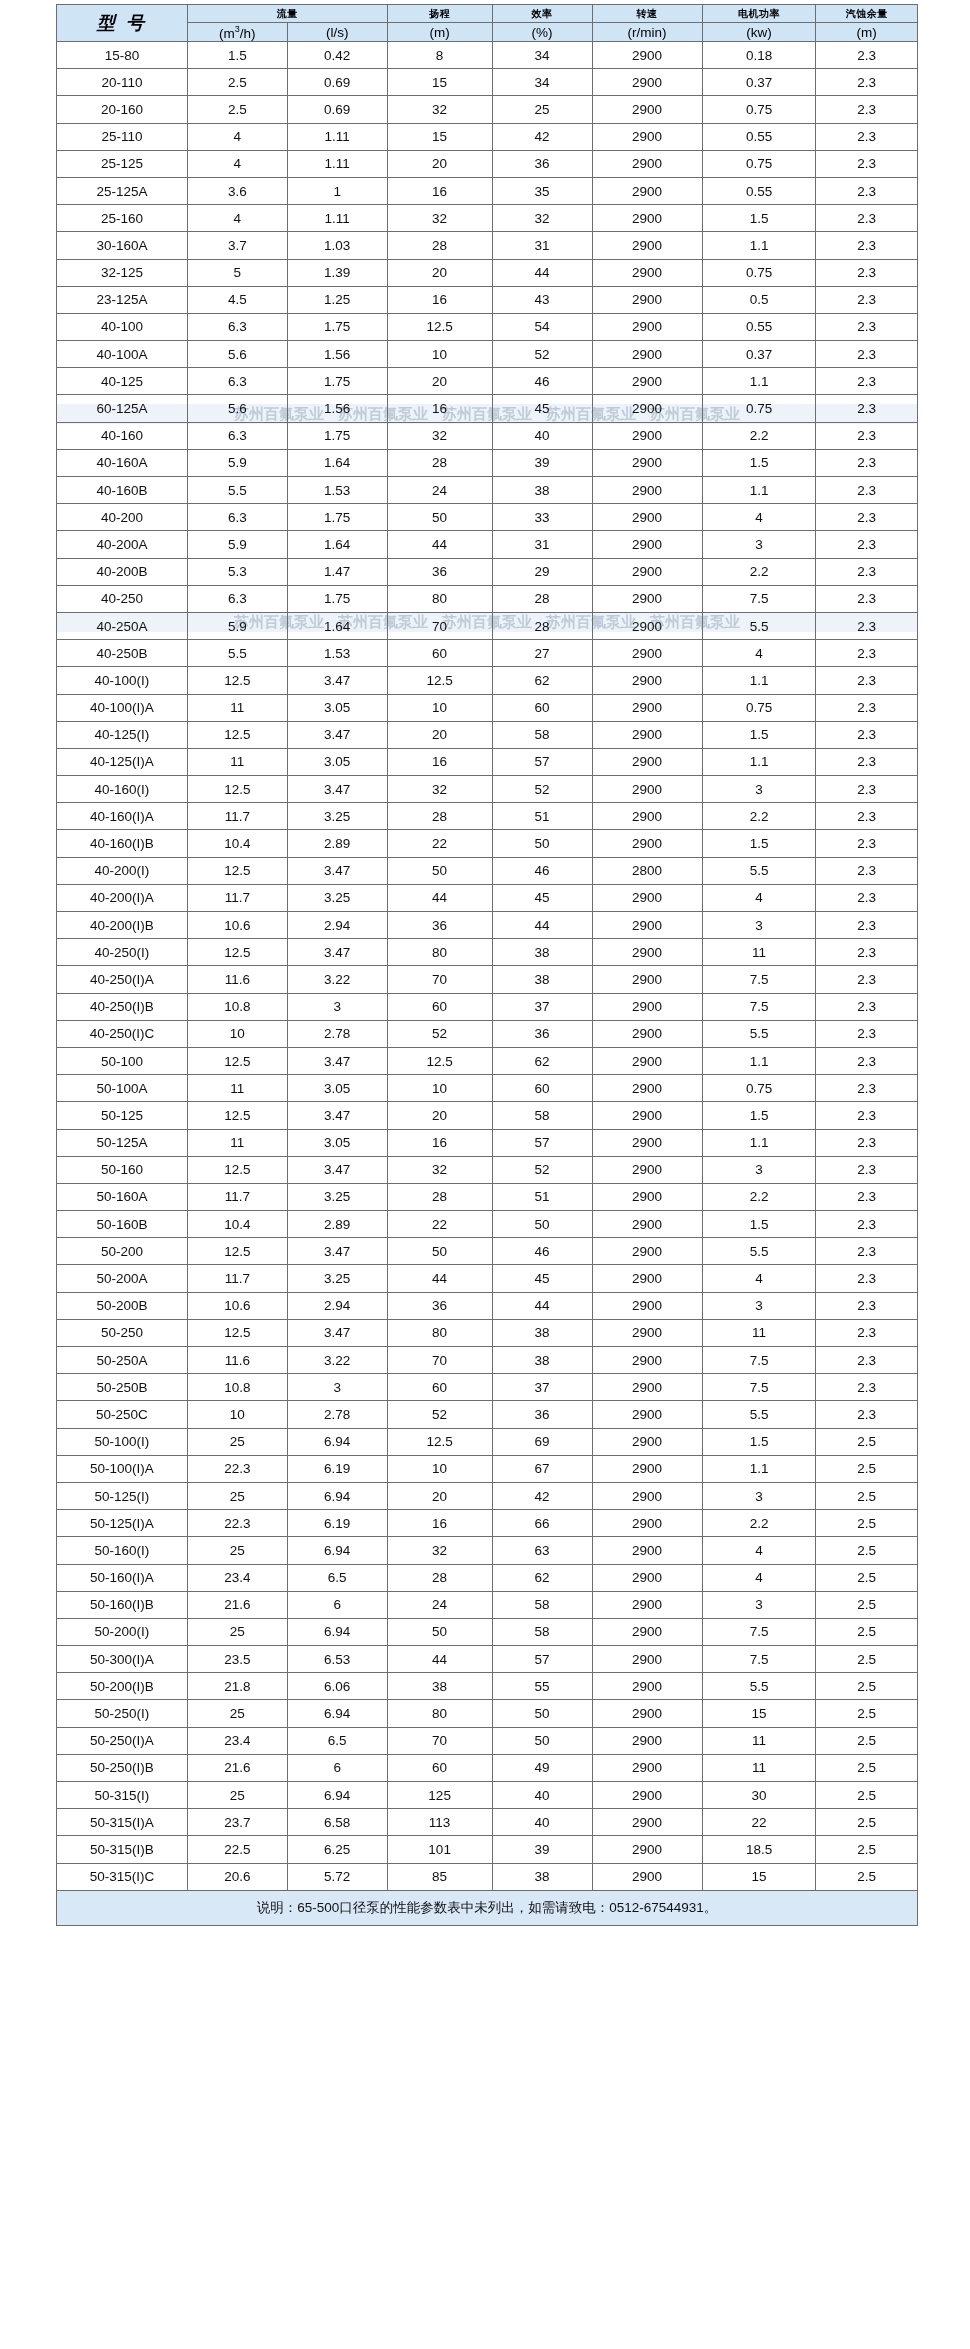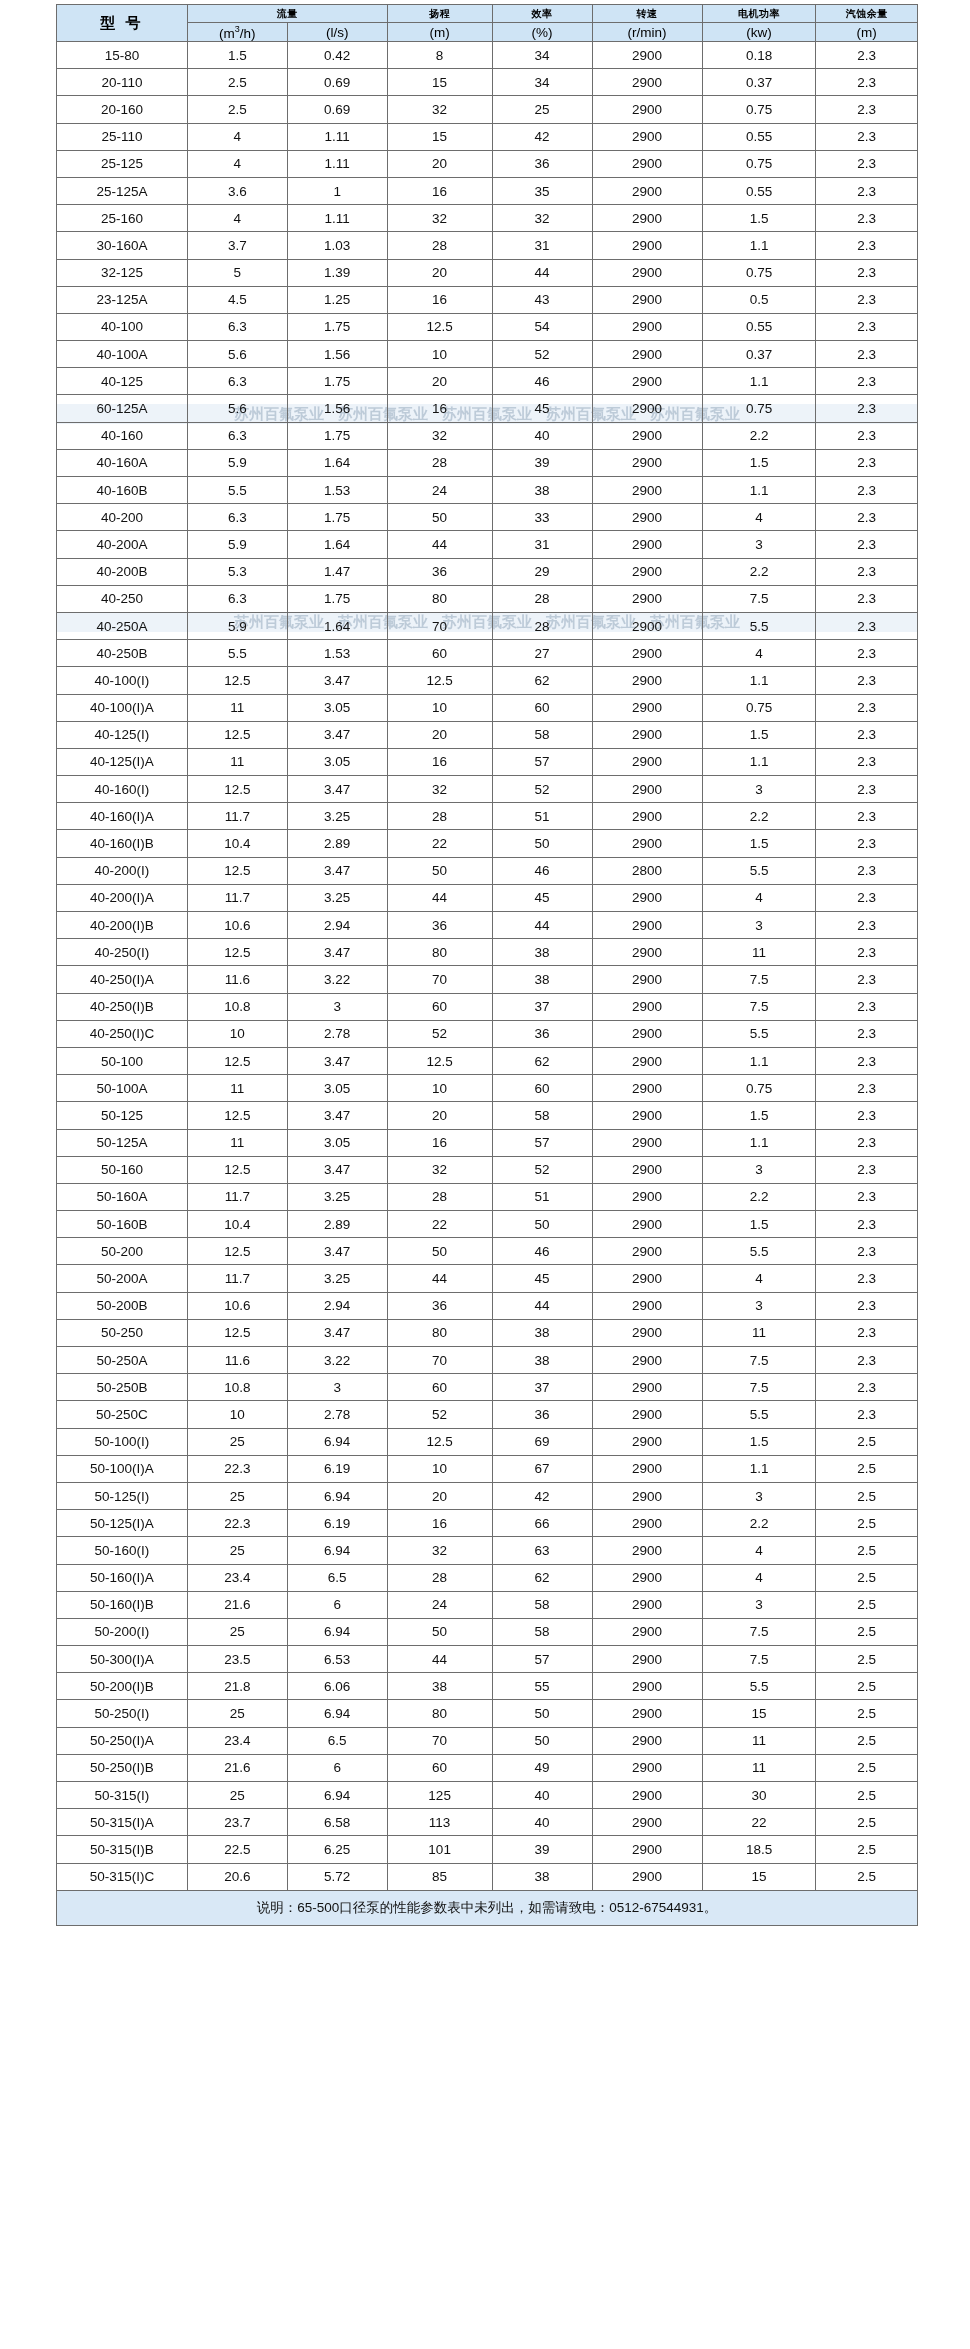--- a/index.html
+++ b/index.html
@@ -88,22 +88,23 @@
   thead th.grouptop {
     height: 17px;
   }
   thead th.unitrow {
     font-weight: normal;
     font-size: 13.5px;
     height: 18px;
     letter-spacing: 0;
   }
   thead th.modelhead {
-    font-size: 15px;
+    font-size: 18px;
     letter-spacing: 3px;
+    font-style: italic;
   }
   .sup {
     font-size: 9px;
     vertical-align: super;
     letter-spacing: 0;
   }
 
   tbody td {
     background: transparent;
     height: 26.2px;

